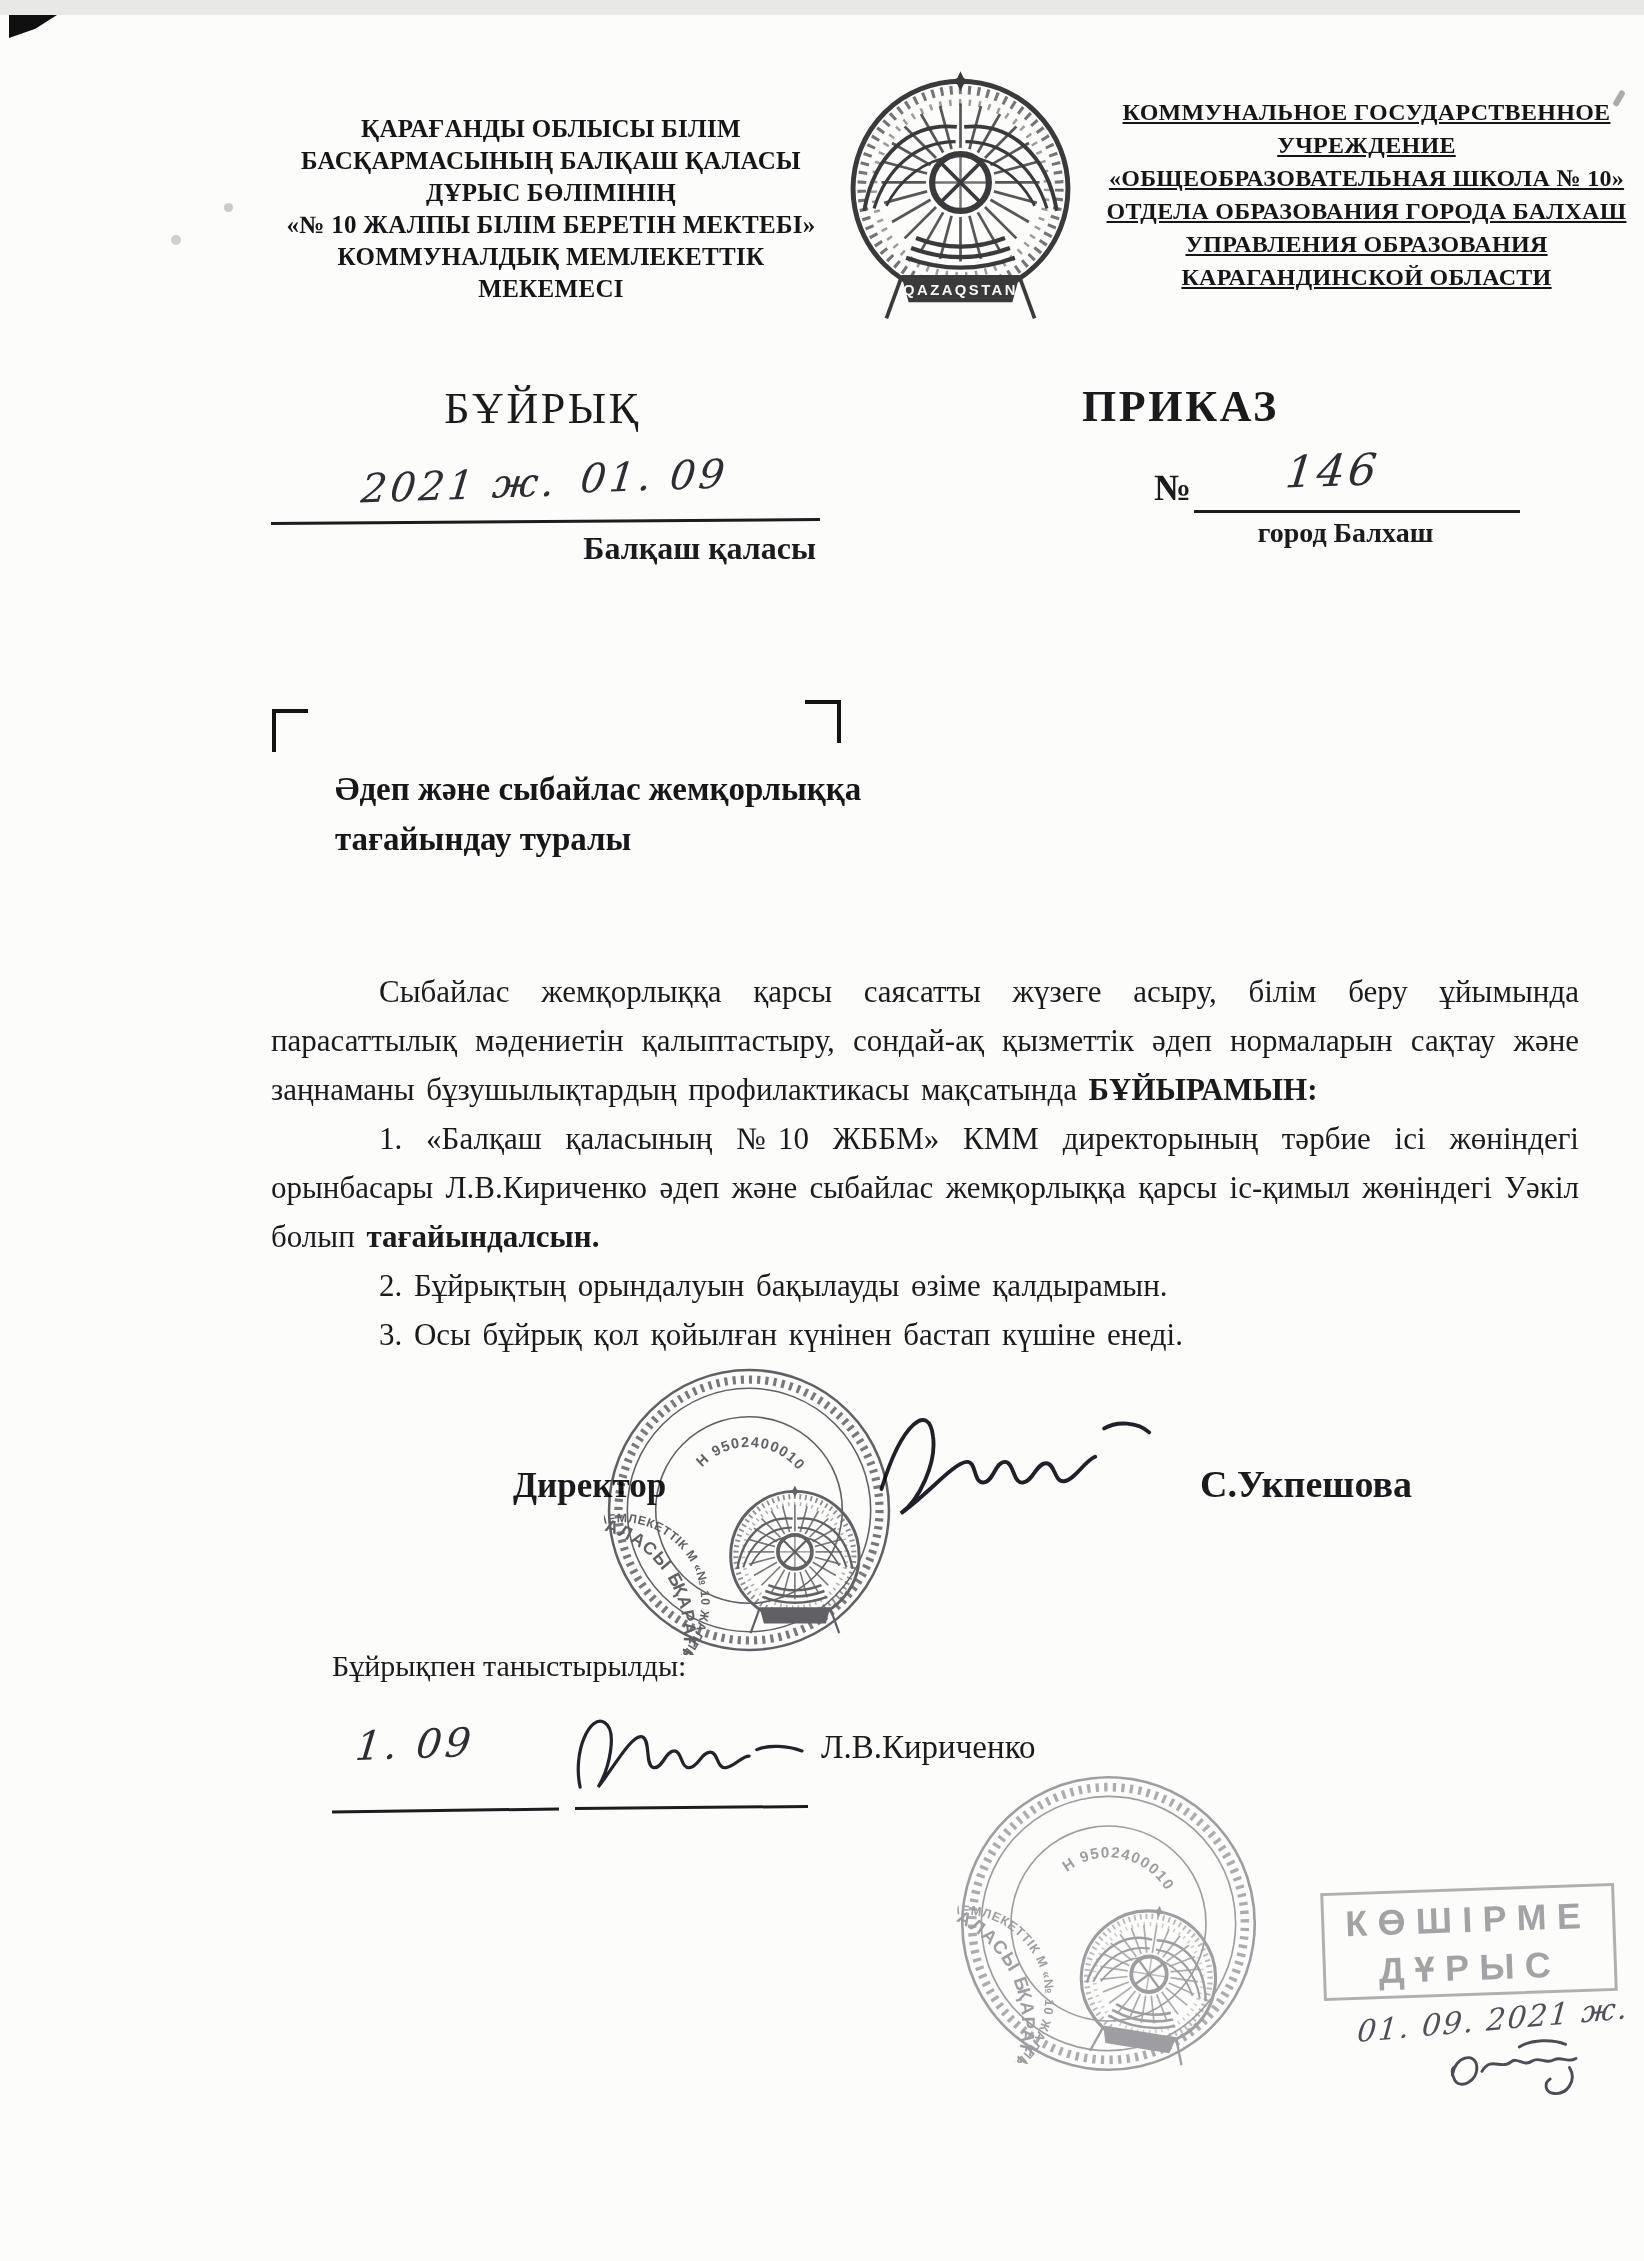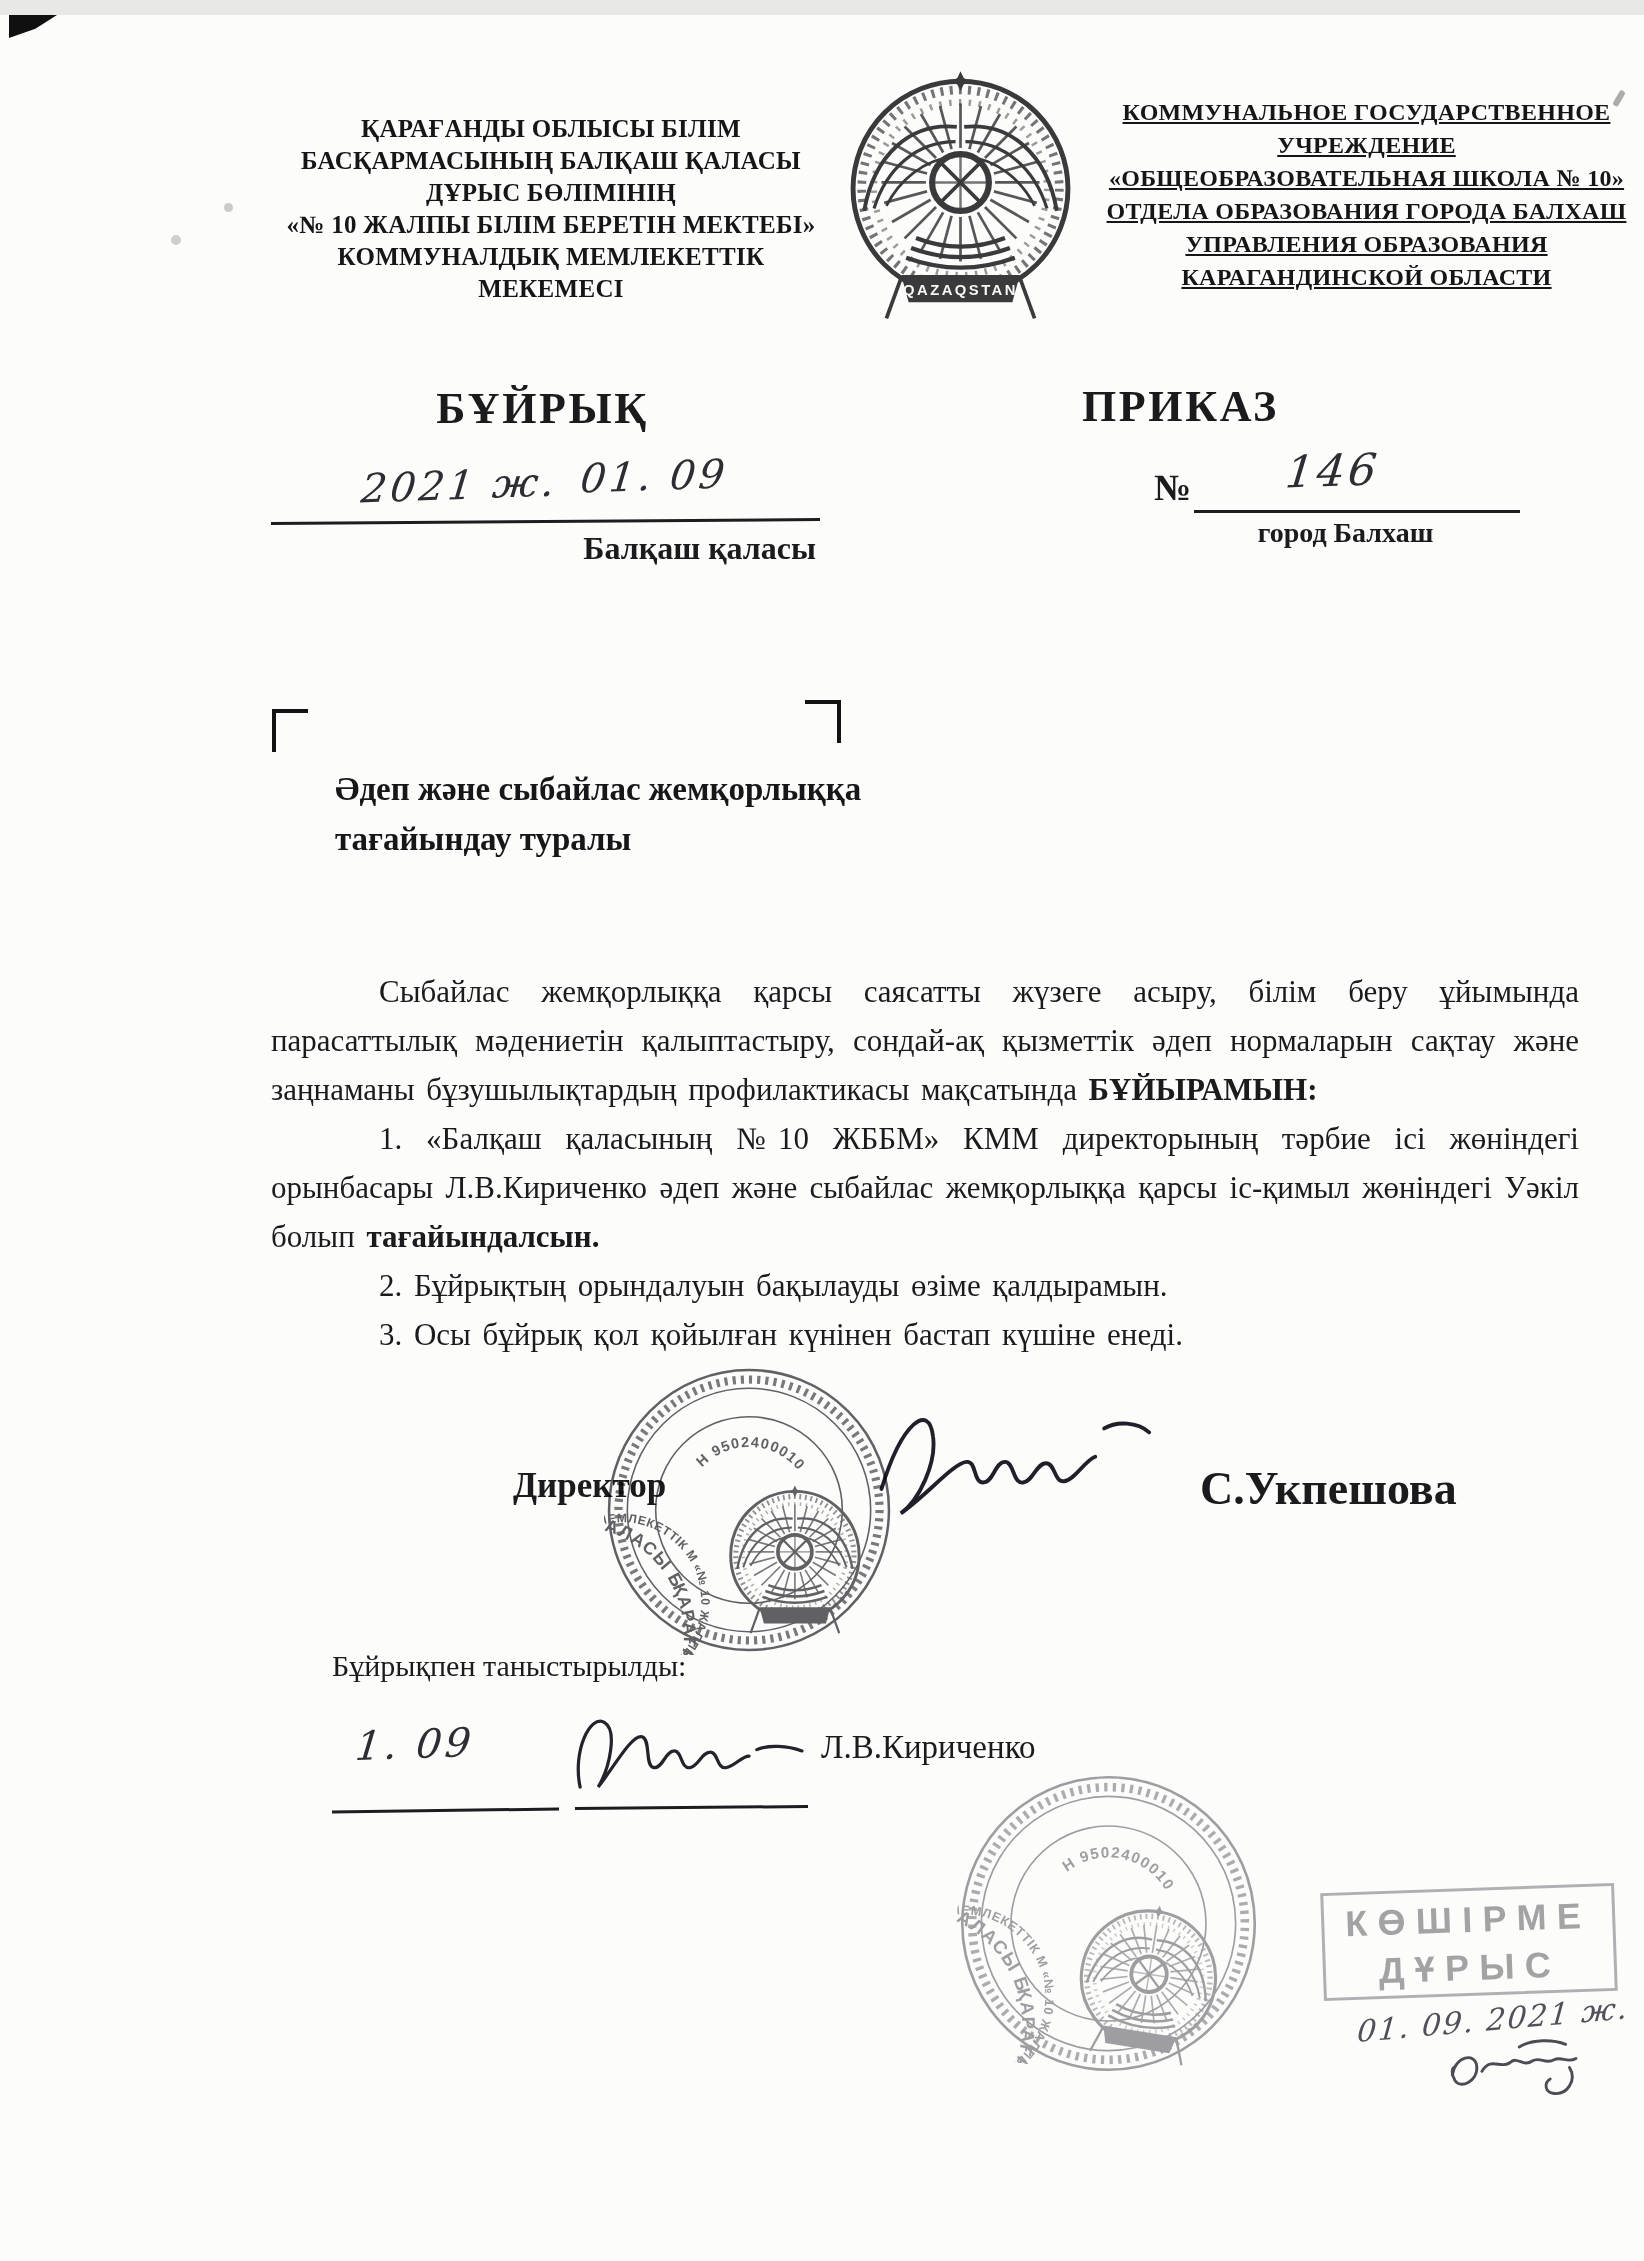--- a/index.html
+++ b/index.html
@@ -8,21 +8,21 @@
     font-family:"Liberation Serif","DejaVu Serif",serif;color:#1b1b1e;
     overflow:hidden;margin:15px auto;
   }
   
   .header-block{position:absolute;text-align:center;font-weight:bold;color:#161619;}
   #header-left{left:271px;top:98px;width:560px;font-size:25px;line-height:32px;letter-spacing:0.3px;}
   #header-right{left:1089px;top:81px;width:555px;font-size:24px;line-height:33px;letter-spacing:0.3px;text-decoration:underline;}
   #emblem{position:absolute;left:837px;top:50px;width:247px;height:272px;color:#3a3a3d;}
   
   #title-kk{position:absolute;left:267px;top:368px;width:551px;text-align:center;
-    font-size:44px;font-weight:bold;letter-spacing:2.6px;}
+    font-size:44px;font-weight:normal;letter-spacing:2.6px;}
   #title-ru{position:absolute;left:1082px;top:366px;width:515px;text-align:left;
     font-size:44px;font-weight:bold;letter-spacing:2.6px;}
   #numero{position:absolute;left:1154px;top:451px;font-size:37px;font-weight:bold;}
   .hw{position:absolute;font-family:"DejaVu Serif",serif;font-style:italic;color:#2d2d34;
       transform:skewX(-8deg) rotate(-2deg);letter-spacing:3.2px;white-space:nowrap;}
   #hw-year{left:362px;top:447px;font-size:40px;}
   #hw-day{left:581px;top:438px;font-size:40px;}
   #hw-number{left:1286px;top:430px;font-size:44px;}
   #hw-ack-date{left:356px;top:1706px;font-size:40px;}
   #hw-copy-date{left:1357px;top:1987px;font-size:30px;color:#50505a;
@@ -41,21 +41,21 @@
   #crop-left{left:272px;top:694px;border-left:4.5px solid #131313;}
   #crop-right{left:805px;top:685px;border-right:4.5px solid #131313;}
   #subject{position:absolute;left:335px;top:749px;font-size:33px;font-weight:bold;
     line-height:50px;color:#17171a;}
   
   #body-text{position:absolute;left:271px;top:952px;width:1308px;font-size:31px;
     line-height:49px;text-align:justify;word-spacing:3.9px;color:#1b1b1e;}
   #body-text p{margin:0;text-indent:108px;}
   
   #sig-role{position:absolute;left:513px;top:1451px;font-size:35px;font-weight:bold;}
-  #sig-name{position:absolute;left:1200px;top:1447px;font-size:46px;font-weight:bold;}
+  #sig-name{position:absolute;left:1200px;top:1447px;font-size:38px;font-weight:bold;}
   #stamp1{position:absolute;left:604px;top:1350px;width:290px;height:290px;color:#4b4b52;
     opacity:.88;mix-blend-mode:multiply;}
   #sig1{position:absolute;left:857px;top:1371px;width:309px;height:148px;color:#20202a;}
   #ack-label{position:absolute;left:332px;top:1634px;font-size:30px;}
   #sig2{position:absolute;left:562px;top:1674px;width:271px;height:129px;color:#23232c;}
   #ack-name{position:absolute;left:821px;top:1714px;font-size:33px;}
   #stamp2{position:absolute;left:957px;top:1757px;width:303px;height:303px;color:#84848a;
     opacity:.78;transform:rotate(9deg);}
   #copy-stamp{position:absolute;left:1322px;top:1873px;width:294px;height:108px;
     border:3.2px solid #aaaaac;color:#9c9c9f;transform:rotate(-2deg);text-align:center;

